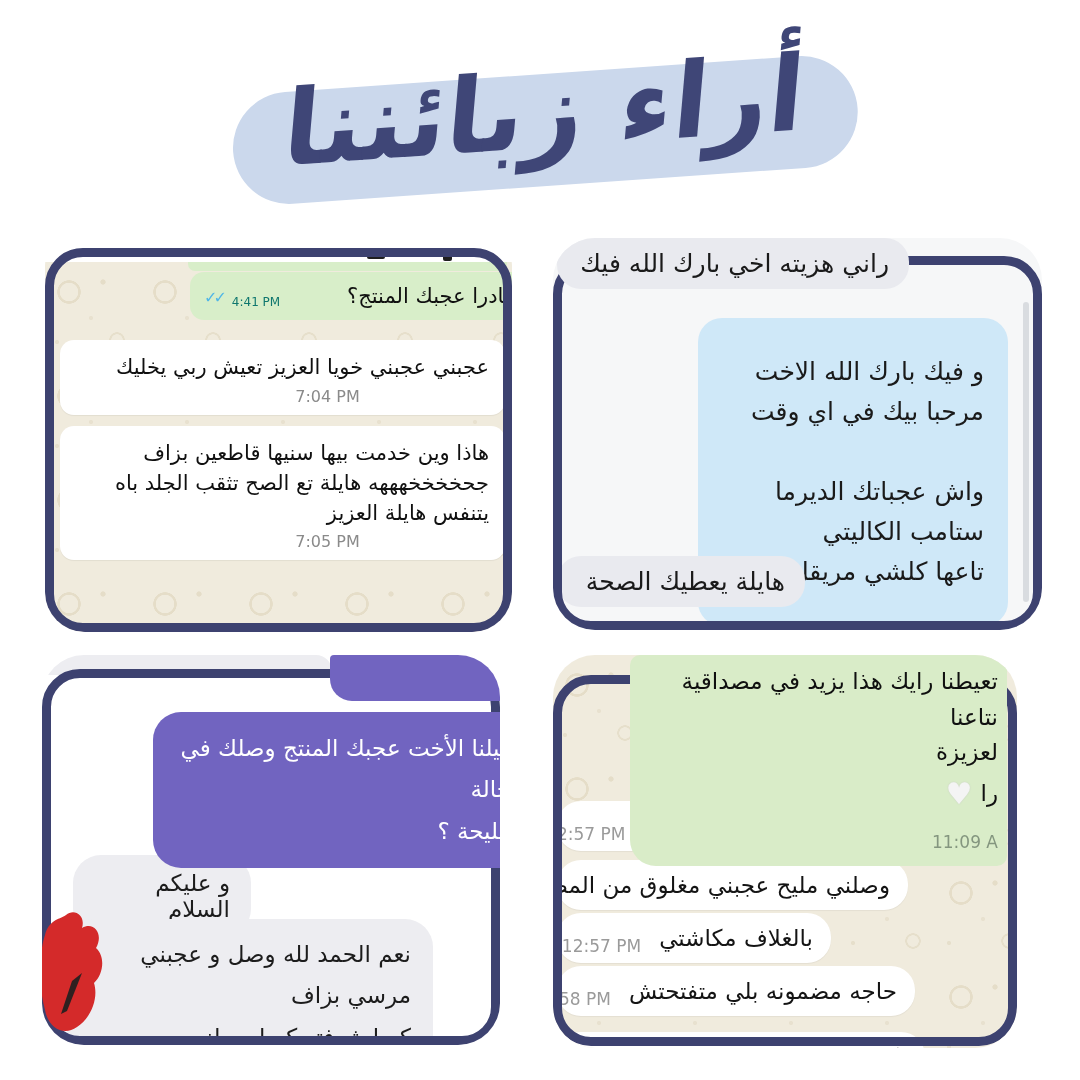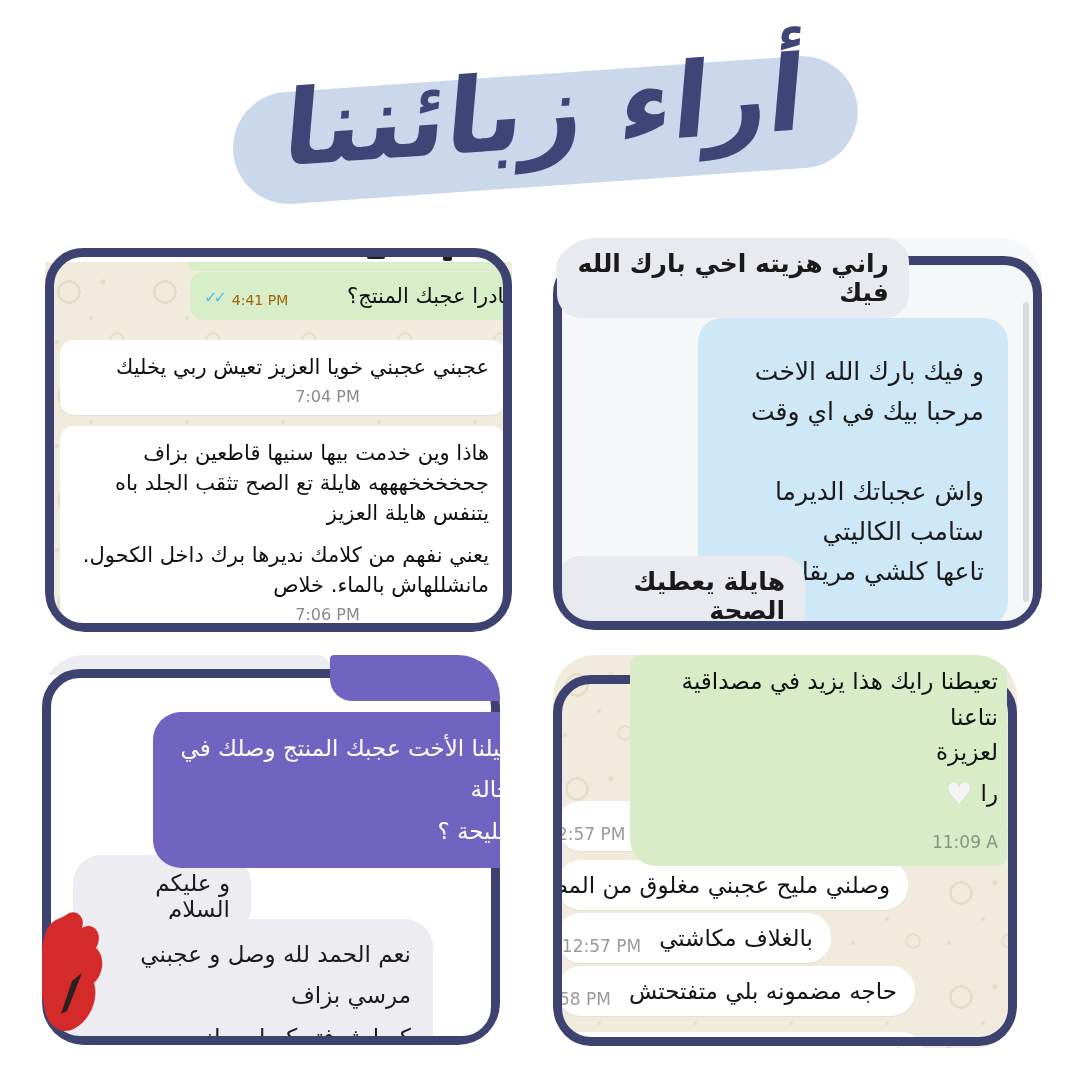--- a/index.html
+++ b/index.html
@@ -36,33 +36,33 @@
   #tl-icon1{left:322px;top:24px;width:18px;height:9px;border-radius:2px;}
   #tl-icon2{left:398px;top:22px;width:9px;height:13px;border-radius:2px;}
   #tl-chat{position:absolute;left:0;top:36px;right:0;bottom:0;z-index:0;}
   #tl-strip{position:absolute;left:143px;right:5px;top:36px;height:9px;background:#d8eec9;
             border-radius:0 0 7px 7px;z-index:2;}
   .bub{position:absolute;direction:rtl;font-size:21px;color:#101010;line-height:1.42;z-index:3;}
   #tl-b0{left:145px;width:316px;top:46px;background:#d8eec9;border-radius:14px;padding:10px 14px 8px;}
   .sent-row{display:flex;direction:ltr;align-items:flex-end;gap:9px;}
   .sent-row .txt{flex:1;text-align:right;direction:rtl;}
   .tick{color:#4fb6e7;font-size:16px;letter-spacing:-4px;padding-bottom:2px;}
-  .time-s{color:#a16207;font-size:14px;direction:ltr;padding-bottom:1px;}
+  .time-s{color:#0f766e;font-size:12px;direction:ltr;padding-bottom:1px;}
   .wbx{background:#ffffff;border-radius:14px;padding:13px 16px 6px;box-shadow:0 1px 1px rgba(0,0,0,.06);}
   #tl-b1{left:15px;right:7px;top:114px;}
   #tl-b2{left:15px;right:7px;top:200px;}
   #tl-b3{left:15px;right:7px;top:302px;}
   .wtxt{text-align:right;white-space:pre-line;}
   .t-mid{text-align:center;padding-left:90px;font-size:16px;color:#8a8a8a;margin-top:3px;direction:ltr;}
 
   
   #p-tr{left:553px;top:238px;width:489px;height:392px;border-radius:42px;background:#f6f7f8;}
   #p-tr .frame{left:0;top:18px;right:0;bottom:0;}
   .graybub{position:absolute;background:#e9eaef;border-radius:24px;direction:rtl;color:#1a1a1a;
-           font-size:25px;padding:11px 20px;font-weight:bold;}
+           font-size:25px;padding:11px 20px;}
   #tr-b0{left:4px;top:0;width:312px;z-index:6;}
   #tr-b1{position:absolute;left:145px;top:80px;width:262px;background:#cfe8f8;border-radius:24px;
          padding:34px 24px;font-size:25px;line-height:1.6;white-space:pre-line;text-align:right;
          direction:rtl;color:#1a1a1a;z-index:3;}
   #tr-b2{left:4px;top:318px;width:208px;z-index:3;}
   #tr-scroll{position:absolute;right:13px;top:64px;width:6px;height:300px;background:#d9dce0;
              border-radius:3px;z-index:2;}
 
   
   #p-bl{left:42px;top:655px;width:458px;height:390px;border-radius:42px;background:#ffffff;}
@@ -128,25 +128,20 @@
     <div class="t-mid">7:04 PM</div>
   </div>
 
   <div class="bub wbx" id="tl-b2">
     <div class="wtxt">هاذا وين خدمت بيها سنيها قاطعين بزاف
 جحخخخخهههه هايلة تع الصح تثقب الجلد باه
 يتنفس هايلة العزيز</div>
     <div class="t-mid">7:05 PM</div>
   </div>
 
-  <div class="bub wbx" id="tl-b3">
-    <div class="wtxt">يعني نفهم من كلامك نديرها برك داخل الكحول.
-مانشللهاش بالماء. خلاص</div>
-    <div class="t-mid">7:06 PM</div>
-  </div>
 
   <div class="frame"></div>
 </div>
 
 <div class="panel" id="p-tr">
   <div class="graybub" id="tr-b0">راني هزيته اخي بارك الله فيك</div>
   <div id="tr-b1">و فيك بارك الله الاخت
 مرحبا بيك في اي وقت
 
 واش عجباتك الديرما ستامب الكاليتي

